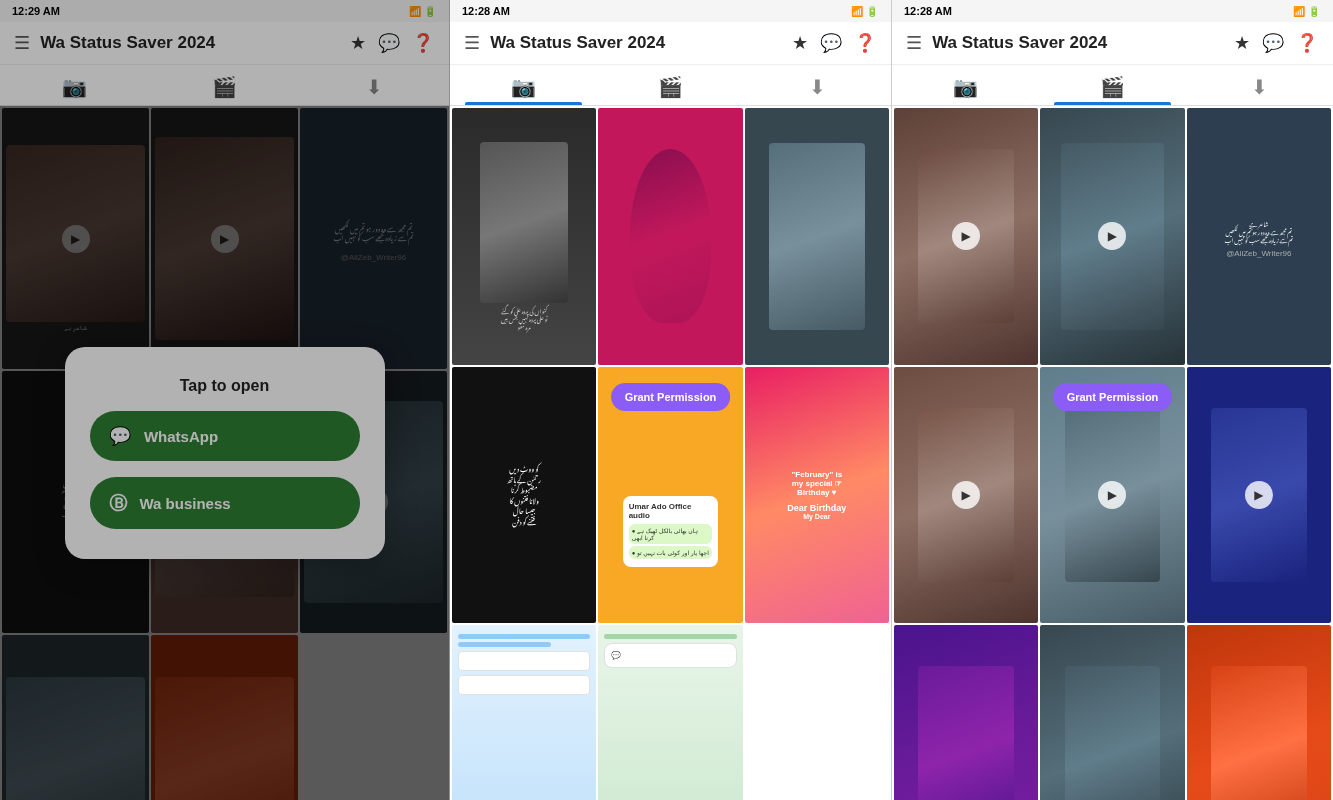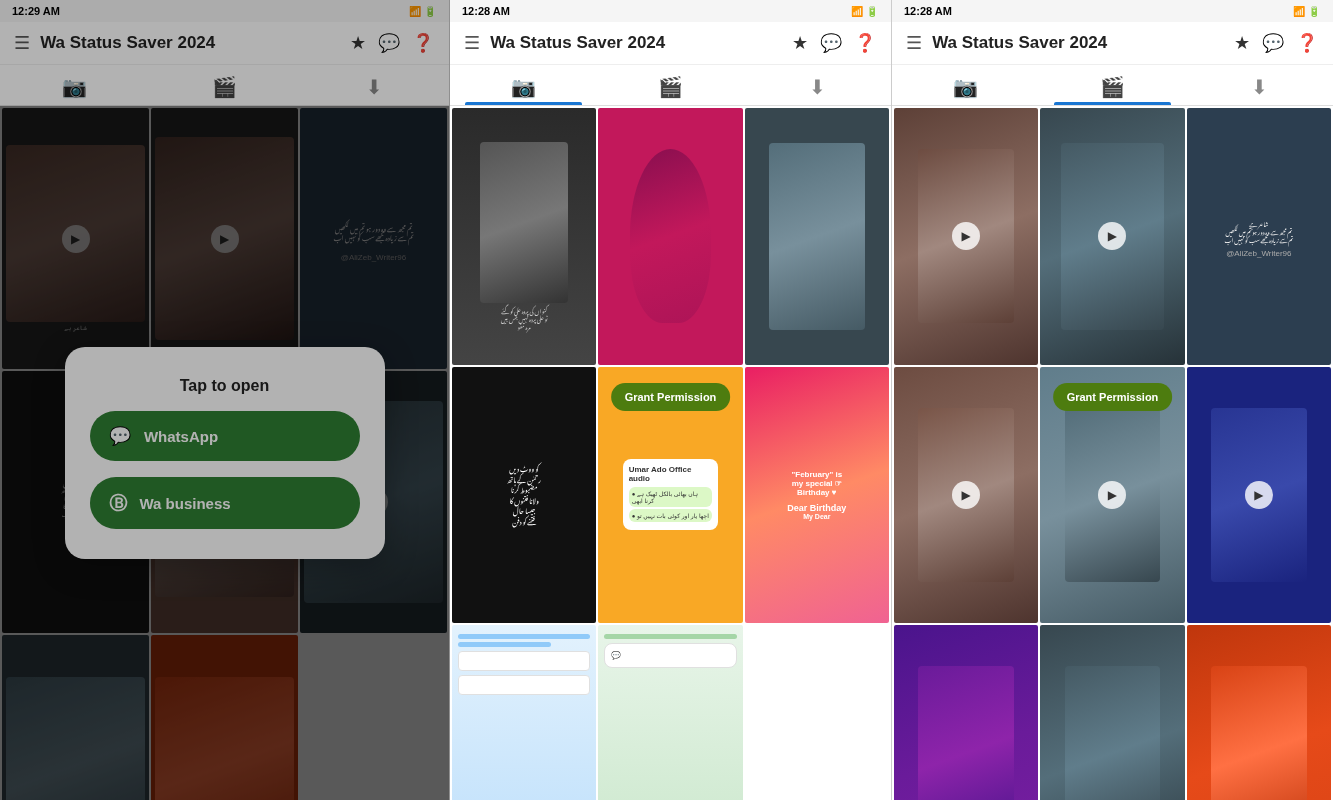--- a/index.html
+++ b/index.html
@@ -214,21 +214,21 @@
     .dialog-btn .btn-icon {
       font-size: 18px;
     }
 
     
     .grant-permission-overlay {
       position: absolute;
       top: 50%;
       left: 50%;
       transform: translate(-50%, -50%);
-      background: #4d7c0f;
+      background: #8b5cf6;
       color: #fff;
       border-radius: 20px;
       padding: 8px 14px;
       font-size: 11px;
       font-weight: 600;
       white-space: nowrap;
       z-index: 5;
       cursor: pointer;
     }
 
@@ -412,21 +412,21 @@
             کو ووٹ دیں<br>
             رحمٰن کے ہاتھ<br>
             مضبوط کرنا<br>
             ولانا فتنوں کا<br>
             جیسا حال<br>
             فتنے کو دفن
           </div>
         </div>
       </div>
       <div class="media-cell" style="background:#f9a825;position:relative;">
-        <div class="cell-content" style="padding:19px;">
+        <div class="cell-content" style="padding:19px;margin-top:37px;">
           <div style="background:#fff;border-radius:8px;padding:6px;width:90%;font-size:7px;">
             <div style="color:#333;font-size:8px;font-weight:bold;margin-bottom:4px;">Umar Ado Office audio</div>
             <div style="background:#dcf8c6;border-radius:6px;padding:3px;margin:2px 0;font-size:6px;color:#333;">● ہاں بھائی بالکل ٹھیک ہے کرنا ابھی</div>
             <div style="background:#dcf8c6;border-radius:6px;padding:3px;margin:2px 0;font-size:6px;color:#333;">● اچھا یار اور کوئی بات نہیں تو</div>
           </div>
         </div>
       </div>
       <div class="media-cell birthday-cell" style="background:linear-gradient(160deg,#e91e63,#ff8a65,#f06292);">
         <div class="cell-content">
           <div style="color:#fff;font-size:8px;font-weight:bold;text-align:center;padding:4px;">

